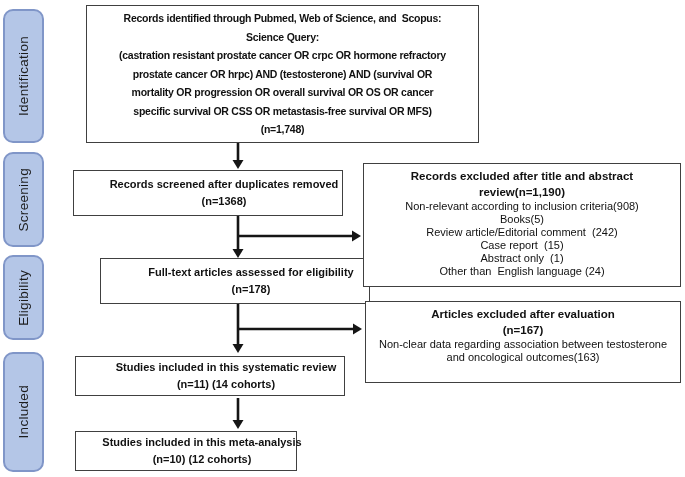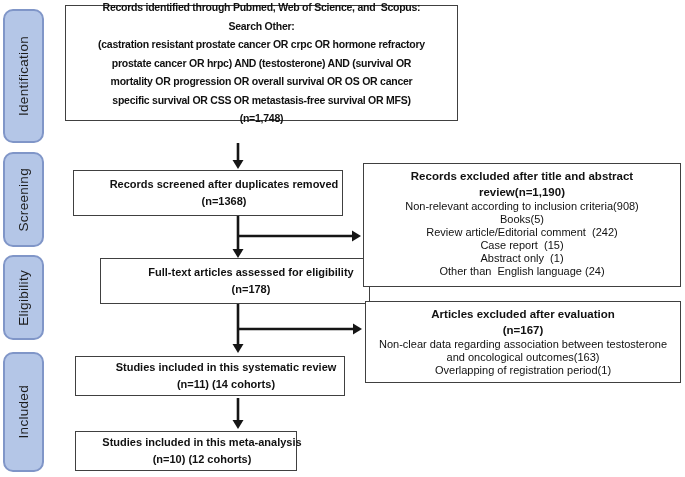--- a/index.html
+++ b/index.html
@@ -90,23 +90,23 @@
   <div class="stage" style="top:152px; height:95px;">
     <span class="stage-label">Screening</span>
   </div>
   <div class="stage" style="top:255px; height:85px;">
     <span class="stage-label">Eligibility</span>
   </div>
   <div class="stage" style="top:352px; height:120px;">
     <span class="stage-label">Included</span>
   </div>
 
-  <div class="fbox" style="left:65px; top:5px; width:393px; height:116px;">
+  <div class="fbox" style="left:86px; top:5px; width:393px; height:138px;">
     <div class="top-line">Records identified through Pubmed, Web of Science, and  Scopus:</div>
-    <div class="top-line">Search Other:</div>
+    <div class="top-line">Science Query:</div>
     <div class="top-line">(castration resistant prostate cancer OR crpc OR hormone refractory</div>
     <div class="top-line">prostate cancer OR hrpc) AND (testosterone) AND (survival OR</div>
     <div class="top-line">mortality OR progression OR overall survival OR OS OR cancer</div>
     <div class="top-line">specific survival OR CSS OR metastasis-free survival OR MFS)</div>
     <div class="top-line">(n=1,748)</div>
   </div>
 
   <div class="fbox" style="left:73px; top:170px; width:270px; height:46px;">
     <div class="fbox-line">Records screened after duplicates removed</div>
     <div class="fbox-line">(n=1368)</div>
@@ -135,21 +135,20 @@
     <div class="excl-item">Review article/Editorial comment  (242)</div>
     <div class="excl-item">Case report  (15)</div>
     <div class="excl-item">Abstract only  (1)</div>
     <div class="excl-item">Other than  English language (24)</div>
   </div>
 
   <div class="fbox excl" style="left:365px; top:301px; width:316px; height:82px;">
     <div class="excl-title">Articles excluded after evaluation</div>
     <div class="excl-title">(n=167)</div>
     <div class="excl-item">Non-clear data regarding association between testosterone and oncological outcomes(163)</div>
-    <div class="excl-item">Overlapping of registration period(1)</div>
   </div>
 
   <svg class="arrows" viewBox="0 0 685 477">
     <g>
       <line x1="238" y1="143" x2="238" y2="162" stroke="#151515" stroke-width="2.6"></line>
       <polygon points="232.5,160 243.5,160 238,169" fill="#151515"></polygon>
     </g>
     <g>
       <line x1="238" y1="216" x2="238" y2="251" stroke="#151515" stroke-width="2.6"></line>
       <polygon points="232.5,249 243.5,249 238,258" fill="#151515"></polygon>

